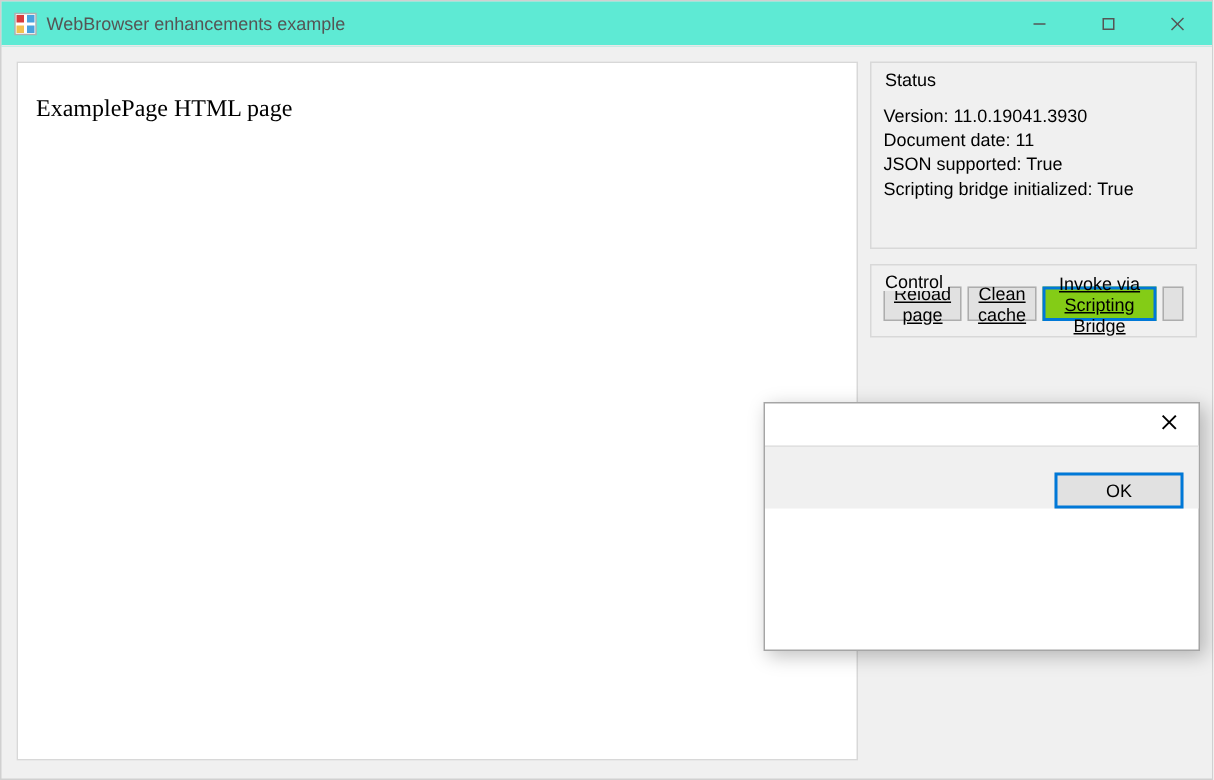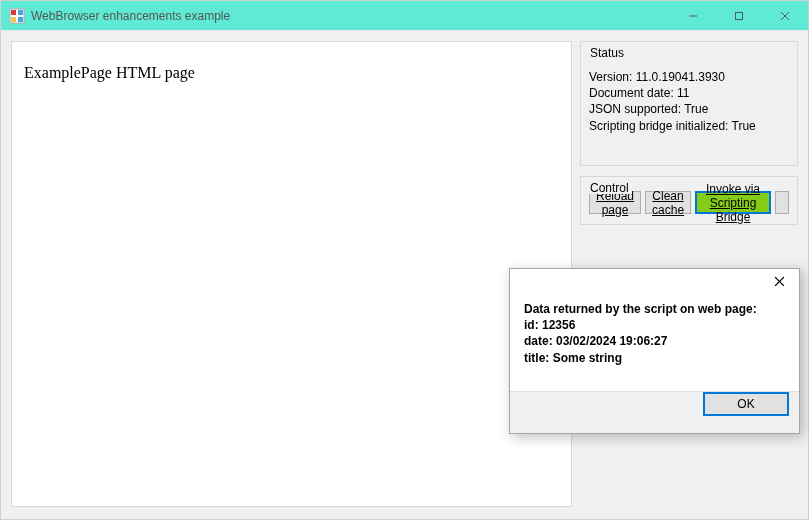--- a/index.html
+++ b/index.html
@@ -130,21 +130,21 @@
   .dialog-body {
     flex:1;
     padding: 4px 14px 0 14px;
     line-height: 1.35;
   }
   .dialog-footer {
     height: 42px;
     background: #f0f0f0;
     border-top: 1px solid #e0e0e0;
     display:flex;
-    align-items:flex-start;
+    align-items:flex-end;
     justify-content:flex-end;
     padding-right: 10px;
   }
   .dialog-ok {
     width: 86px;
     height: 24px;
     border: 2px solid #0078d7;
     background: #e1e1e1;
     display:flex; align-items:center; justify-content:center;
     font: inherit;
@@ -232,31 +232,16 @@
   <div class="dialog-top">
     <div class="dialog-close">
       <span>
         <svg width="11" height="11" viewBox="0 0 10 10">
             <line x1="1" y1="1" x2="9" y2="9" stroke="#000" stroke-width="1.2"></line>
             <line x1="9" y1="1" x2="1" y2="9" stroke="#000" stroke-width="1.2"></line>
           </svg>
       </span>
     </div>
   </div>
-  <div class="dialog-body">
-    <div class="bold">Data returned by the script on web page:</div>
-    <div class="bold">
-      <span>id:</span>
-      <span>12356</span>
-    </div>
-    <div class="bold">
-      <span>date:</span>
-      <span>03/02/2024 19:06:27</span>
-    </div>
-    <div class="bold">
-      <span>title:</span>
-      <span>Some string</span>
-    </div>
-  </div>
   <div class="dialog-footer">
     <button class="dialog-ok">OK</button>
   </div>
 </div>
 
 </body></html>

